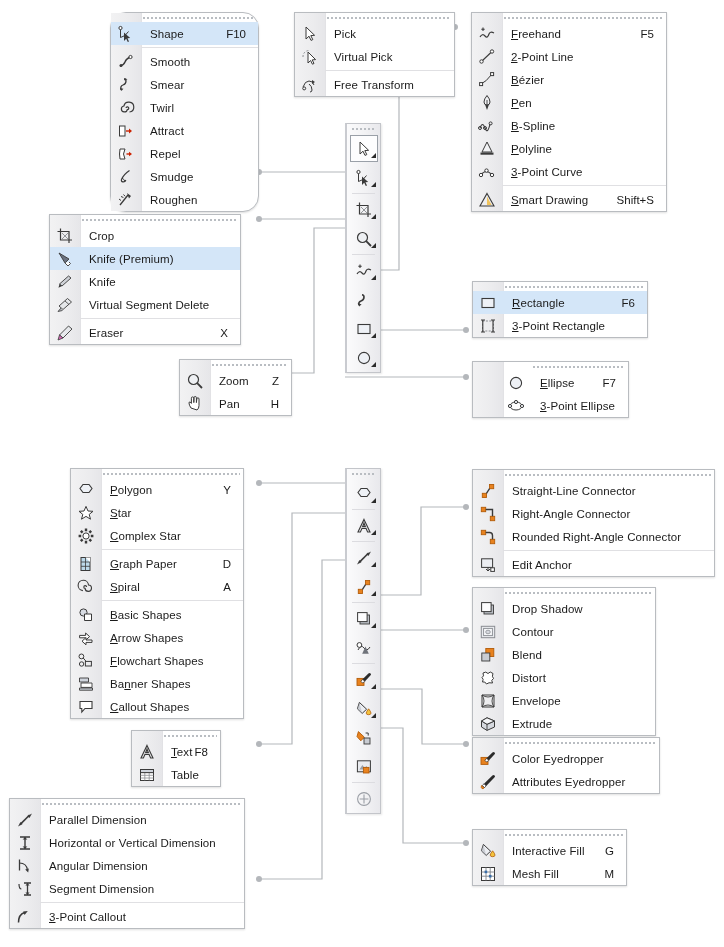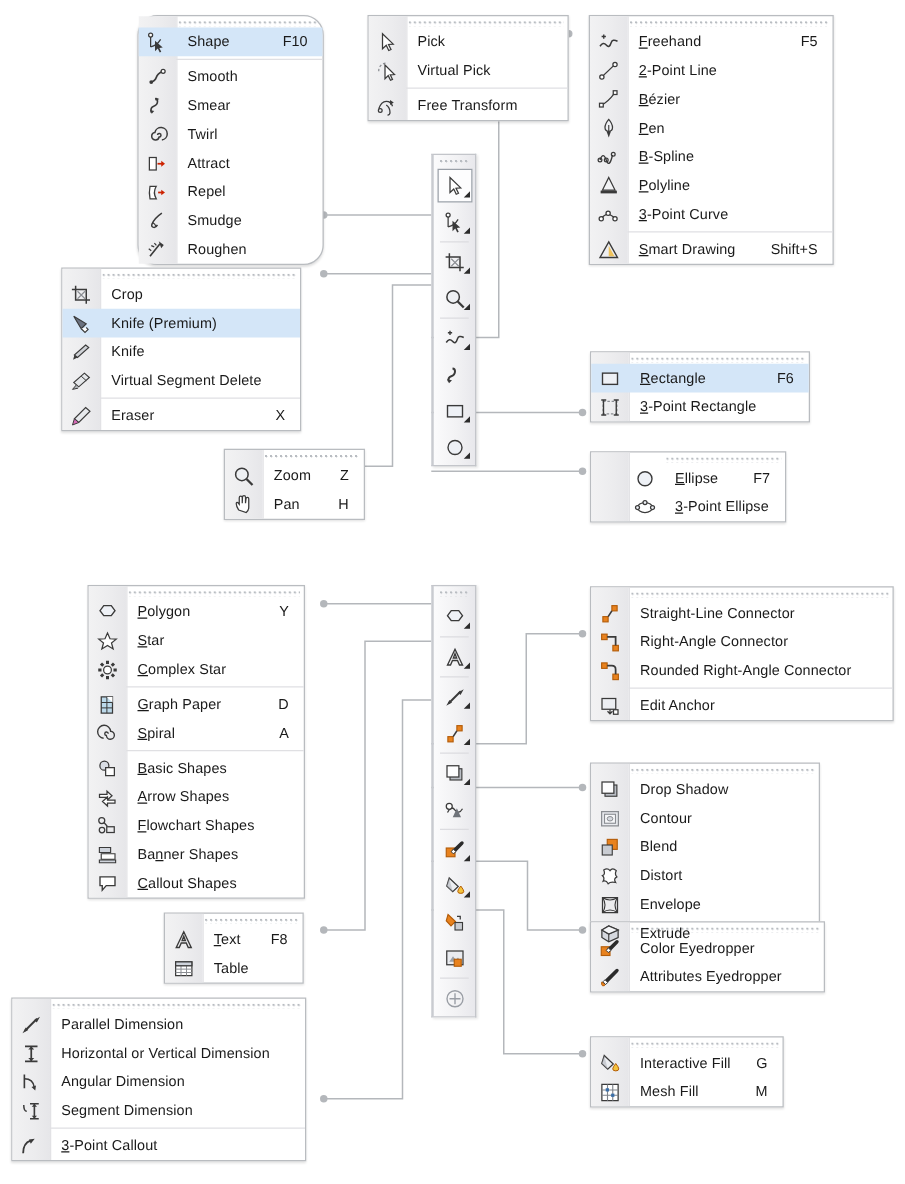--- a/index.html
+++ b/index.html
@@ -593,21 +593,21 @@
         <svg width="18" height="18" viewBox="0 0 18 18">
           <rect x="2.6" y="2.8" width="11" height="8.6" fill="#eceef2" stroke="#3a3a3a" stroke-width="1"></rect>
           <path d="M9 11.4 L9 15 M7 13 l2 2 l2-2" fill="none" stroke="#3a3a3a" stroke-width="1"></path>
           <rect x="11.8" y="11.8" width="3.6" height="3.6" fill="#fff" stroke="#3a3a3a" stroke-width="1"></rect>
         </svg>
       </span>
       <span class="lb">Edit Anchor</span>
       <span class="ac"></span>
     </div>
   </div>
-<div class="menu" id="m-effects" style="left:472px;top:610px;width:184px;">
+<div class="menu" id="m-effects" style="left:472px;top:587px;width:184px;">
     <div class="rail"></div>
     <div class="grip"></div>
     <div class="mi">
       <span class="ic">
         <svg width="18" height="18" viewBox="0 0 18 18">
           <rect x="5" y="5" width="9.5" height="9" fill="#b9bdc4" stroke="#3a3a3a" stroke-width="0.9"></rect>
           <rect x="2.6" y="2.6" width="9.5" height="9" fill="#fdfdfe" stroke="#3a3a3a" stroke-width="1"></rect>
         </svg>
       </span>
       <span class="lb">Drop Shadow</span>
@@ -658,21 +658,21 @@
         <svg width="18" height="18" viewBox="0 0 18 18">
           <path d="M2.5 6 L8 2.8 L15.5 6 L15.5 12 L8 15.4 L2.5 12z" fill="#d6d9df" stroke="#3a3a3a" stroke-width="1"></path>
           <path d="M2.5 6 L8 9.3 L15.5 6 M8 9.3 L8 15.4" fill="none" stroke="#3a3a3a" stroke-width="0.9"></path>
           <path d="M2.5 6 L8 2.8 L15.5 6 L8 9.3z" fill="#f4f5f7" stroke="#3a3a3a" stroke-width="1"></path>
         </svg>
       </span>
       <span class="lb">Extrude</span>
       <span class="ac"></span>
     </div>
   </div>
-<div class="menu" id="m-text" style="left:131px;top:730px;width:112px;">
+<div class="menu" id="m-text" style="left:131px;top:730px;width:90px;">
     <div class="rail"></div>
     <div class="grip"></div>
     <div class="mi">
       <span class="ic">
         <svg width="18" height="18" viewBox="0 0 18 18">
           <path d="M9 2.4 L15 15 L12.6 15 L11 11.4 L7 11.4 L5.4 15 L3 15z M7.7 9.4 h2.6 L9 6z" fill="none" stroke="#3a3a3a" stroke-width="1.1"></path>
         </svg>
       </span>
       <span class="lb"><span class="u">T</span>ext</span>
       <span class="ac">F8</span>

